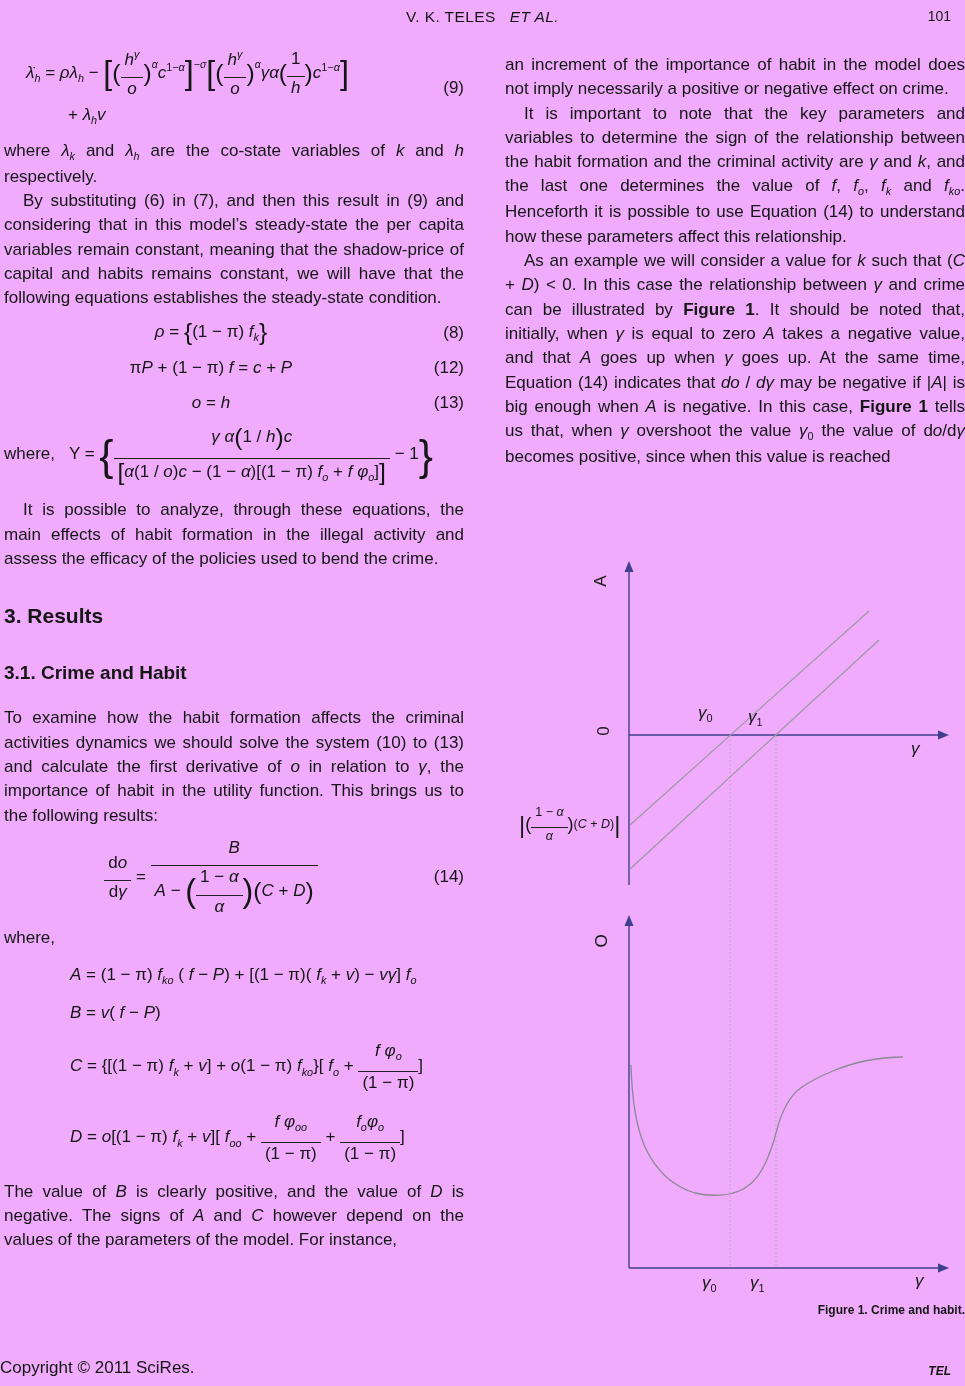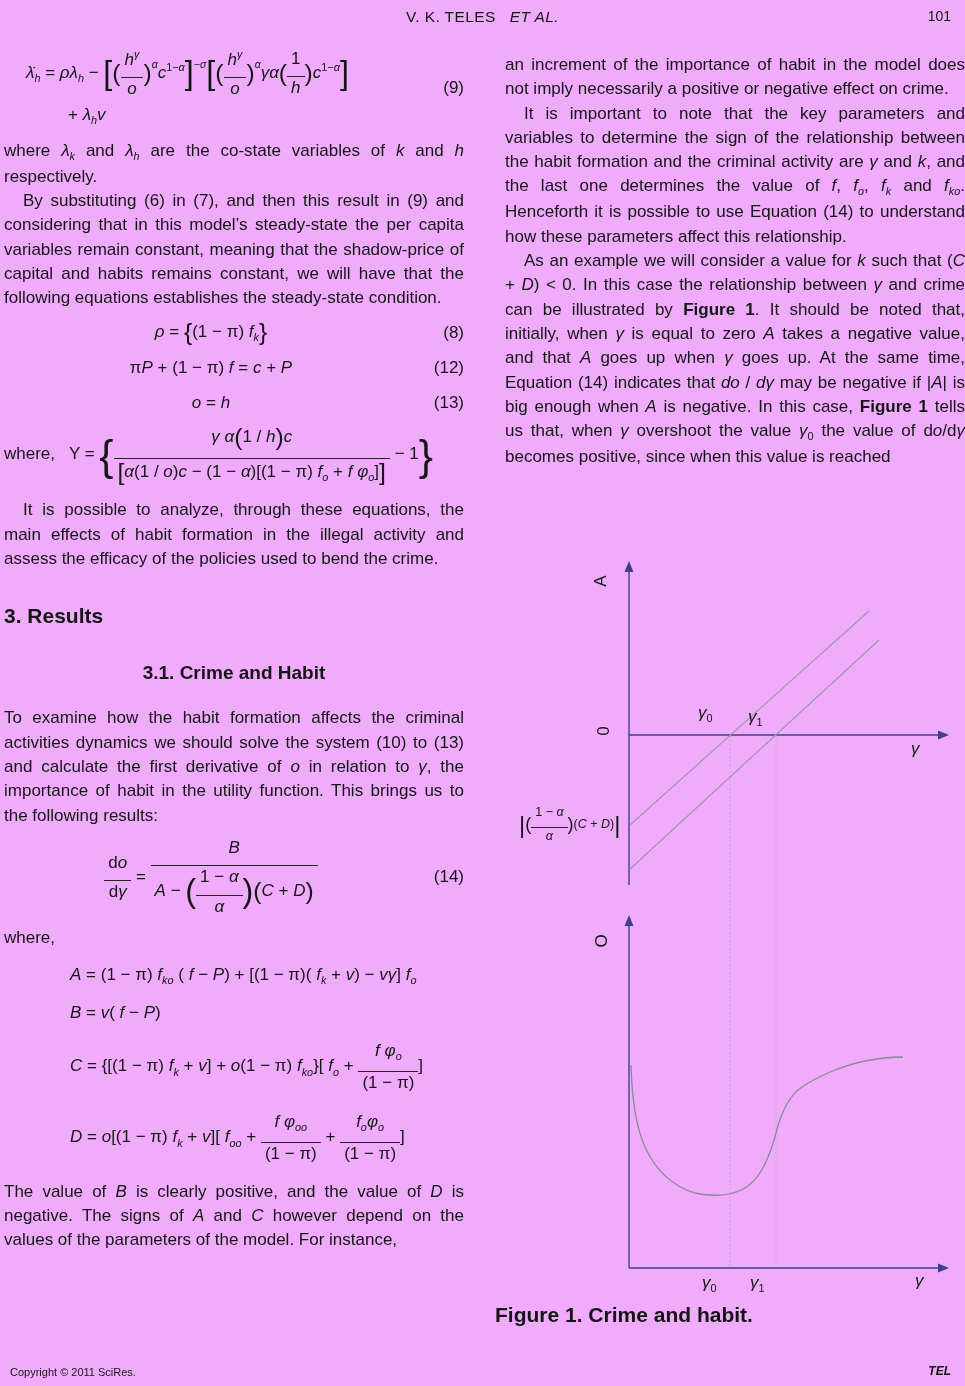--- a/index.html
+++ b/index.html
@@ -18,21 +18,21 @@
   .col { position:absolute; text-align:justify; line-height:1.43; }
   .col-left  { left:4px;  top:44px; width:460px; }
   .col-right { left:505px; top:53px; width:460px; }
 
   p { margin:0; }
   p.indent { text-indent:19px; }
   .sp10 { margin-top:10px; } .sp12 { margin-top:12px; } .sp14 { margin-top:14px; }
   .sp16 { margin-top:16px; } .sp20 { margin-top:20px; }
 
   h2.sec    { font-size:21px; margin:30px 0 0 0; text-align:left; font-weight:bold; }
-  h3.subsec { font-size:19px; margin:28px 0 20px 0; text-align:center; font-weight:bold; }
+  h3.subsec { font-size:19px; margin:28px 0 20px 0; text-align:left; font-weight:bold; }
 
   
   .eqrow { display:flex; align-items:center; margin:10px 0; }
   .eqbody { flex:1; text-align:center; }
   .eqbody.left { text-align:left; }
   .eqnum { flex:0 0 46px; text-align:right; }
   .frac { display:inline-block; vertical-align:middle; text-align:center; line-height:1.15; }
   .frac > .num { display:block; padding:0 4px 8px 4px; border-bottom:1px solid #222; }
   .frac > .den { display:block; padding:1px 4px 0 4px; }
   .bk-m  { font-size:1.45em; vertical-align:-0.14em; line-height:1; font-weight:400; }
@@ -42,24 +42,24 @@
   sub { font-size:0.64em; } sup { font-size:0.64em; }
 
   
   .figure { position:absolute; left:495px; top:557px; width:470px; height:800px; }
   .figure svg { position:absolute; left:0; top:0; }
   .figlabel { position:absolute; font-size:17px; white-space:nowrap; }
   .ital { font-style:italic; }
   .rot { transform:rotate(-90deg); transform-origin:center center; }
   .interceptlbl { position:absolute; font-size:12.5px; white-space:nowrap; }
   .tallbar { font-size:1.9em; vertical-align:-0.22em; font-weight:300; }
-  .figcaption { position:absolute; top:746px; left:0; width:470px; text-align:left;
-                font-weight:bold; font-size:21px; }
+  .figcaption { position:absolute; top:746px; left:0; width:470px; text-align:right;
+                font-weight:bold; font-size:12px; }
 
-  .footer-left  { position:absolute; left:10px;  bottom:8px; font-size:11px; }
+  .footer-left  { position:absolute; left:0;  bottom:8px; font-size:17px; }
   .footer-right { position:absolute; right:14px; bottom:8px; font-size:12px;
                   font-weight:bold; font-style:italic; }
 </style>
 </head>
 <body>
 
 <div class="page">
 
   <div class="runhead">
     <span>V. K. TELES</span>&nbsp;&nbsp;&nbsp;<span class="etal">ET  AL.</span>

